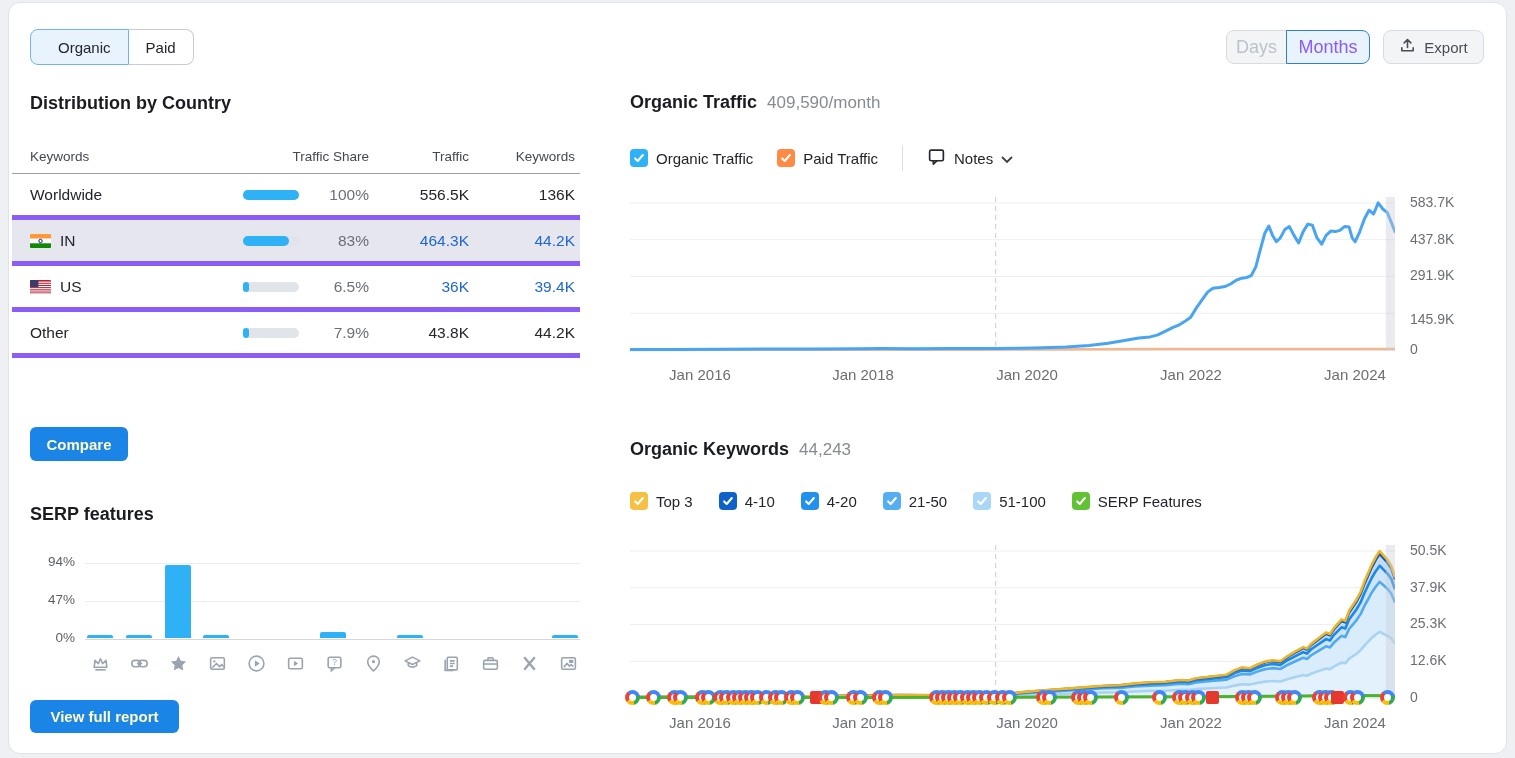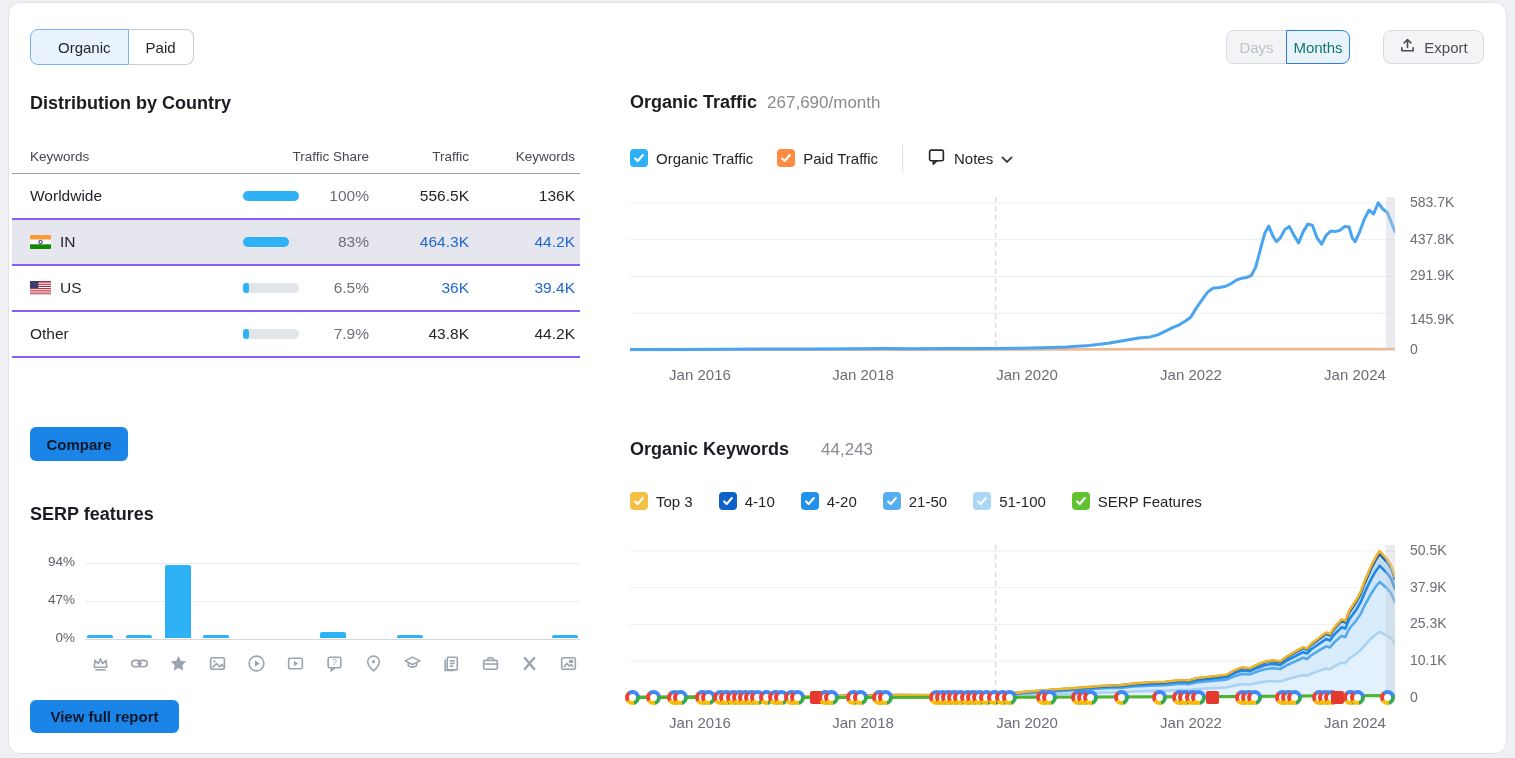--- a/index.html
+++ b/index.html
@@ -19,31 +19,31 @@
 
   h2.sec-title { font-size:18px; font-weight:700; color:#1a1c22; }
   .sec-value { font-size:17px; font-weight:400; color:#878b92; margin-left:10px; }
 
   
   .ct { position:absolute; left:12px; top:140px; width:568px; font-size:15.5px; color:#23252b; }
   .ct-head { display:grid; grid-template-columns:213px 126px 100px 106px; padding-left:18px; padding-right:5px;
              height:34px; align-items:center; font-size:13.5px; color:#45484f; border-bottom:1px solid #9b9fa8; }
   .ct-head span:nth-child(n+2){ text-align:right; }
   .ct-row { display:grid; grid-template-columns:213px 56px 70px 100px 106px; padding-left:18px; padding-right:5px;
-            height:46px; align-items:center; border-bottom:2px solid #8b5cf6; cursor:pointer; }
+            height:46px; align-items:center; border-bottom:5px solid #8b5cf6; cursor:pointer; }
   .ct-row.sel { background:#e6e6ee; }
   .ct-name { display:flex; align-items:center; gap:9px; }
   .num { text-align:right; }
   .pct { text-align:right; color:#6b6f76; }
   .lnk { color:#2068cf; }
   .bar-track { position:relative; width:56px; height:10px; background:#e1e4e8; border-radius:5px; }
   .bar-fill { position:absolute; left:0; top:0; height:10px; background:#2fb1f6; border-radius:5px; }
   .flag { width:21px; height:14px; display:inline-block; border-radius:1px; overflow:hidden; flex:0 0 auto; }
 
-  .btn-blue { background:#1b84e7; color:#0f172a; font-weight:700; font-size:15px; border:none;
+  .btn-blue { background:#1b84e7; color:#fef9c3; font-weight:700; font-size:15px; border:none;
               border-radius:6px; cursor:pointer; font-family:inherit; }
 
   
   .serp-plot { position:absolute; left:85px; top:563px; width:495px; height:76px; }
   .serp-grid { position:absolute; left:0; width:100%; height:1px; background:#ebedf0; }
   .serp-grid.base { background:#d4d7dc; }
   .serp-bar { position:absolute; bottom:1px; width:26px; background:#2fb1f6; border-radius:2px 2px 0 0; }
   .serp-ylab { position:absolute; width:50px; text-align:right; font-size:13.5px; color:#5c5f66; }
   .serp-icons { position:absolute; left:88px; top:652px; width:492px; display:flex; justify-content:space-between; }
   .serp-icons .ic { width:24px; height:22px; display:flex; align-items:center; justify-content:center; cursor:pointer; }
@@ -55,25 +55,25 @@
                     transform:rotate(45deg); box-shadow:-2px -2px 4px rgba(25,30,40,.05); }
 
   
   .range-tabs { position:absolute; left:630px; top:30px; display:flex; align-items:center; gap:27px;
                 font-size:15px; color:#25272e; }
   .range-tab { cursor:pointer; }
   .range-tab.active { position:relative; border:2px solid #86bdf4; border-radius:4px; padding:5px 9px 7px 9px; }
   .range-tab.active::after { content:""; position:absolute; left:0; right:0; bottom:0; height:3px; background:#1863c6; }
 
   .gran { position:absolute; left:1226px; top:30px; display:flex; }
-  .gran-btn { height:34px; font-size:15px; display:flex; align-items:center; justify-content:center;
+  .gran-btn { height:34px; font-size:18px; display:flex; align-items:center; justify-content:center;
               cursor:pointer; font-family:inherit; }
   .gran-days { width:61px; background:#f3f4f6; border:1px solid #d8dbe0; border-radius:8px 0 0 8px; color:#bcc2ca; }
-  .gran-months { width:64px; background:#e9f3fd; border:1.5px solid #2e7fd8; border-radius:0 8px 8px 0;
-                 margin-left:-1px; color:#0f766e; }
+  .gran-months { width:84px; background:#e9f3fd; border:1.5px solid #2e7fd8; border-radius:0 8px 8px 0;
+                 margin-left:-1px; color:#8b5cf6; }
   .export-btn { position:absolute; left:1383px; top:30px; width:101px; height:34px; background:#f3f4f6;
                 border:1px solid #d8dbe0; border-radius:8px; display:flex; align-items:center; justify-content:center;
                 gap:8px; font-size:15px; color:#4a4d55; cursor:pointer; font-family:inherit; }
 
   
   .legend { position:absolute; display:flex; align-items:center; font-size:15px; color:#23252b; }
   .leg-item { display:flex; align-items:center; gap:8px; cursor:pointer; }
   .cb { width:18px; height:18px; border-radius:4px; display:flex; align-items:center; justify-content:center; flex:0 0 auto; }
   .cb svg { display:block; }
   .v-div { width:1px; height:26px; background:#dcdfe3; }
@@ -298,21 +298,21 @@
   <button class="export-btn">
     <span><svg width="17" height="17" viewBox="0 0 18 18" fill="none" stroke="#4a4d55" stroke-width="1.7" stroke-linecap="round" stroke-linejoin="round">
           <path d="M9 11 V3 M5.5 6.2 L9 2.7 L12.5 6.2"></path>
           <path d="M3 11.5 V14.5 H15 V11.5"></path>
         </svg></span>
     <span>Export</span>
   </button>
 
   <div class="abs" style="left:630px; top:92px; display:flex; align-items:baseline;">
     <h2 class="sec-title">Organic Traffic</h2>
-    <span class="sec-value">267,690/month</span>
+    <span class="sec-value">409,590/month</span>
   </div>
 
   <div class="legend" style="left:630px; top:145px; gap:24px;">
     <span class="leg-item">
       <span class="cb" style="background:#2fb1f6;">
           <svg width="12" height="12" viewBox="0 0 14 14" fill="none" stroke="#fff" stroke-width="2.4" stroke-linecap="round" stroke-linejoin="round">
             <path d="M2.5 7.5 L5.5 10.5 L11.5 3.5"></path>
           </svg>
         </span>
       <span>Organic Traffic</span>
@@ -343,21 +343,21 @@
         <line x1="0" x2="765" y1="42.7" y2="42.7" stroke="#eceef1" stroke-width="1"></line>
         <line x1="0" x2="765" y1="79.5" y2="79.5" stroke="#eceef1" stroke-width="1"></line>
         <line x1="0" x2="765" y1="116.3" y2="116.3" stroke="#eceef1" stroke-width="1"></line>
         <line x1="0" x2="765" y1="153.0" y2="153.0" stroke="#d8dbe0" stroke-width="1"></line>
         <line x1="365.7" x2="365.7" y1="0" y2="153" stroke="#c9ccd2" stroke-width="1" stroke-dasharray="5 4"></line>
         <polyline points="0.0,152.9 229.5,152.8 344.3,152.7 382.5,152.4 459.0,152.2 535.5,152.1 612.0,152.0 688.5,152.0 765.0,152.0" fill="none" stroke="#f2b78e" stroke-width="2.5" stroke-linejoin="round" stroke-linecap="round"></polyline>
         <polyline points="0.0,152.5 45.9,152.4 91.8,152.2 137.7,152.1 183.6,151.9 229.5,151.7 252.5,151.5 283.1,151.7 321.3,151.6 365.7,151.5 390.2,151.2 413.1,150.7 436.0,150.0 459.0,148.5 478.1,146.2 497.3,142.9 508.7,140.9 520.2,139.9 527.8,137.9 535.5,134.1 543.1,130.3 549.3,127.8 555.4,124.0 560.7,120.3 566.1,111.4 572.2,102.6 577.6,95.1 582.9,91.3 589.1,90.5 595.2,89.5 600.5,87.0 606.6,83.0 612.0,81.2 616.6,80.5 621.2,78.7 625.8,69.9 630.4,52.3 634.9,35.9 638.8,29.1 642.6,38.4 646.4,44.7 650.3,40.9 654.8,32.6 659.4,29.6 664.0,38.4 668.6,46.0 673.2,34.6 677.8,27.1 682.4,28.3 687.0,40.9 691.6,47.2 696.1,38.4 700.7,34.1 705.3,34.6 709.9,33.4 714.5,29.6 719.1,30.1 722.2,40.9 725.2,44.7 729.8,34.6 734.4,22.0 739.0,13.2 743.6,17.0 748.2,5.9 752.8,12.0 757.4,15.7 765.0,34.6" fill="none" stroke="#49a4f1" stroke-width="3" stroke-linejoin="round" stroke-linecap="round"></polyline>
         <rect x="755.8" y="0" width="11" height="153" fill="#c9ced6" opacity="0.4"></rect>
       </svg></div>
 
-  <div class="abs" style="left:630px; top:439px; display:flex; align-items:baseline;gap:22px;">
+  <div class="abs" style="left:630px; top:439px; display:flex; align-items:baseline;">
     <h2 class="sec-title">Organic Keywords</h2>
     <span class="sec-value">44,243</span>
   </div>
 
   <div class="legend" style="left:630px; top:492px; gap:26px;">
     <span class="leg-item">
       <span class="cb" style="background:#f5c044;">
           <svg width="12" height="12" viewBox="0 0 14 14" fill="none" stroke="#fff" stroke-width="2.4" stroke-linecap="round" stroke-linejoin="round">
             <path d="M2.5 7.5 L5.5 10.5 L11.5 3.5"></path>
           </svg>
@@ -432,21 +432,21 @@
     <div class="axis-label" style="left: 1410px; top: 311px;">145.9K</div>
     <div class="axis-label" style="left: 1410px; top: 341px;">0</div>
     <div class="axis-label" style="left: 654.997px; top: 366px; width: 90px; text-align: center; font-size: 15px;">Jan 2016</div>
     <div class="axis-label" style="left: 818.019px; top: 366px; width: 90px; text-align: center; font-size: 15px;">Jan 2018</div>
     <div class="axis-label" style="left: 982.035px; top: 366px; width: 90px; text-align: center; font-size: 15px;">Jan 2020</div>
     <div class="axis-label" style="left: 1145.97px; top: 366px; width: 90px; text-align: center; font-size: 15px;">Jan 2022</div>
     <div class="axis-label" style="left: 1309.99px; top: 366px; width: 90px; text-align: center; font-size: 15px;">Jan 2024</div>
     <div class="axis-label" style="left: 1410px; top: 542px;">50.5K</div>
     <div class="axis-label" style="left: 1410px; top: 578.677px;">37.9K</div>
     <div class="axis-label" style="left: 1410px; top: 615.354px;">25.3K</div>
-    <div class="axis-label" style="left: 1410px; top: 652.323px;">10.1K</div>
+    <div class="axis-label" style="left: 1410px; top: 652.323px;">12.6K</div>
     <div class="axis-label" style="left: 1410px; top: 689px;">0</div>
     <div class="axis-label" style="left: 654.997px; top: 714px; width: 90px; text-align: center; font-size: 15px;">Jan 2016</div>
     <div class="axis-label" style="left: 818.019px; top: 714px; width: 90px; text-align: center; font-size: 15px;">Jan 2018</div>
     <div class="axis-label" style="left: 982.035px; top: 714px; width: 90px; text-align: center; font-size: 15px;">Jan 2020</div>
     <div class="axis-label" style="left: 1145.97px; top: 714px; width: 90px; text-align: center; font-size: 15px;">Jan 2022</div>
     <div class="axis-label" style="left: 1309.99px; top: 714px; width: 90px; text-align: center; font-size: 15px;">Jan 2024</div>
     <span class="gm" style="left: 624.53px; top: 690px;"></span>
     <span class="gm" style="left: 645.95px; top: 690px;"></span>
     <span class="gm" style="left: 667.37px; top: 690px;"></span>
     <span class="gm" style="left: 673.49px; top: 690px;"></span>

